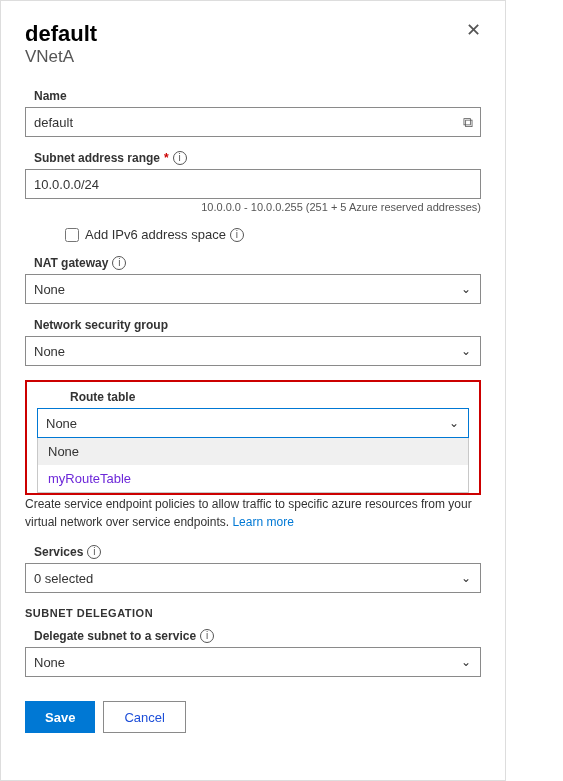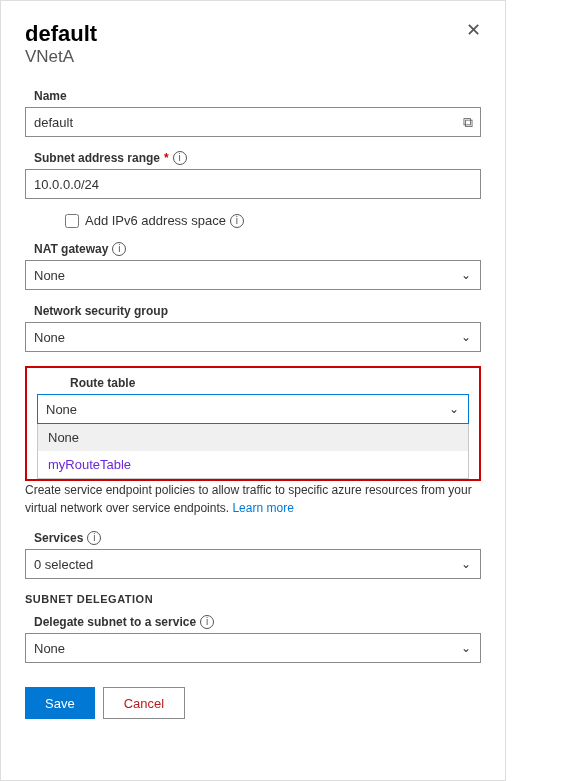--- a/index.html
+++ b/index.html
@@ -227,24 +227,25 @@
       margin-top: 24px;
     }
     .btn-save {
       background: #0078d4;
       color: #fff;
       border: none;
       padding: 6px 20px;
       font-size: 13px;
       cursor: pointer;
       height: 32px;
+      font-weight: bold;
     }
     .btn-cancel {
       background: #fff;
-      color: #b91c1c;
+      color: #1d4ed8;
       border: 1px solid #8a8a8a;
       padding: 6px 20px;
       font-size: 13px;
       cursor: pointer;
       height: 32px;
     }
   </style>
 </head>
 <body>
 
@@ -270,20 +271,21 @@
     </div>
   </div>
 
   <div class="form-group">
     <div class="form-label">
       <span>Subnet address range</span>
       <span class="required">*</span>
       <span class="info-icon">i</span>
     </div>
     <input type="text" class="form-input" value="10.0.0.0/24" style="">
+    <div class="hint-text">10.0.0.0 - 10.0.0.255 (251 + 5 Azure reserved addresses)</div>
   </div>
 
   <div class="checkbox-row">
     <input type="checkbox" style="">
     <label class="checkbox-label">
       <span>Add IPv6 address space</span>
       <span class="info-icon">i</span>
     </label>
   </div>
 

